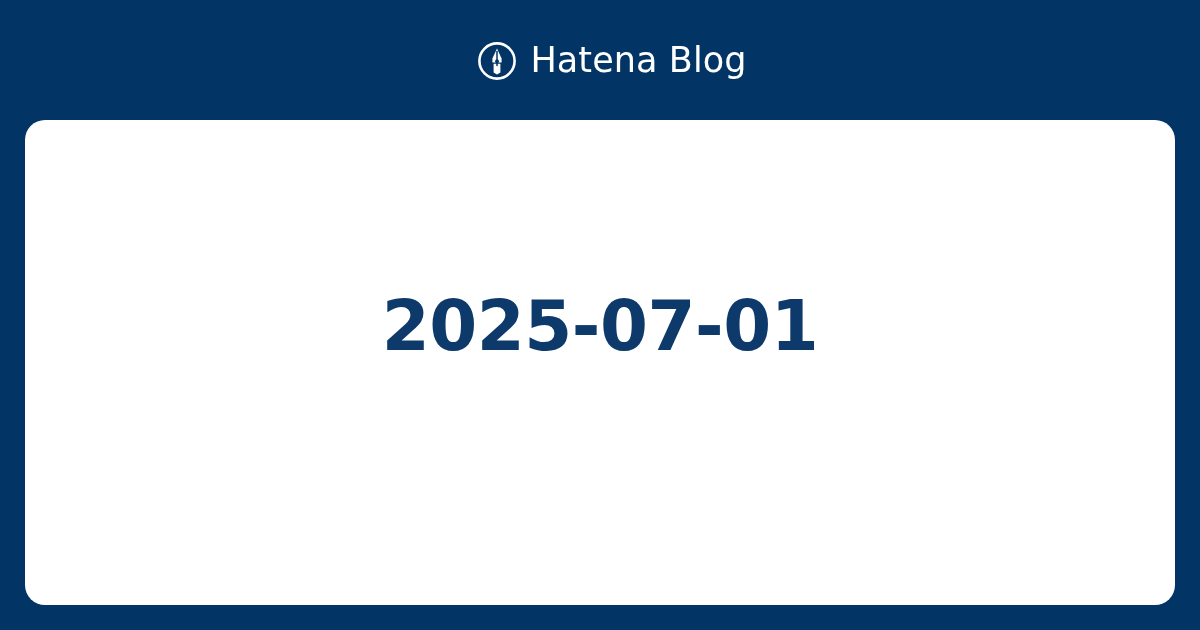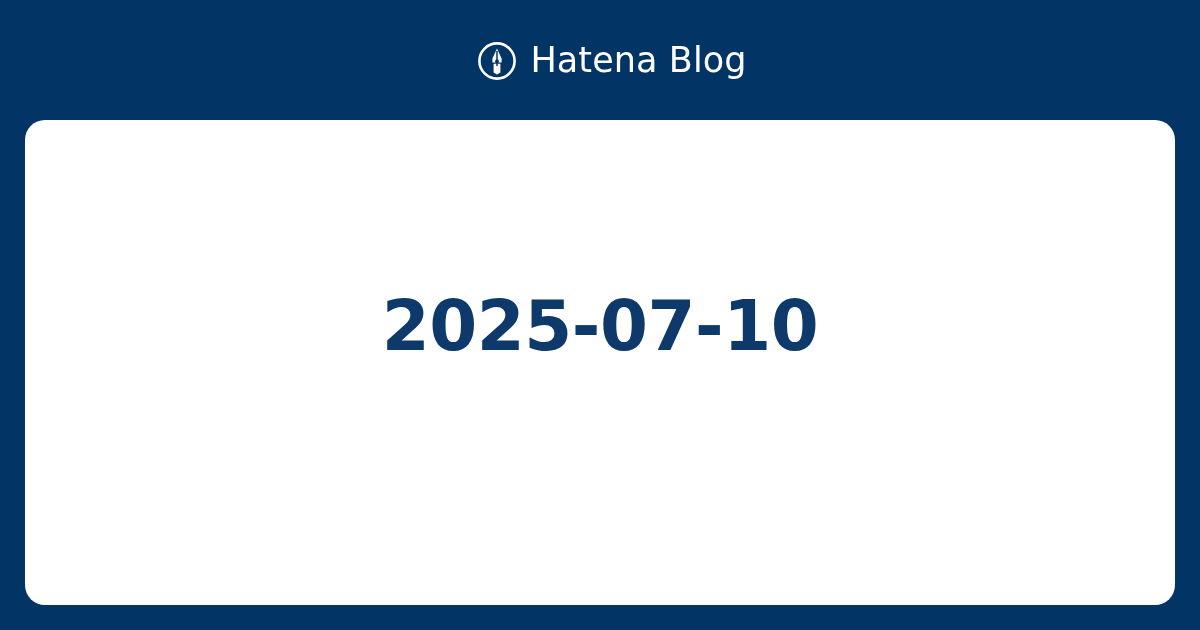--- a/index.html
+++ b/index.html
@@ -112,17 +112,17 @@
         <path d="M20 7.4 L24.6 17.6 L24.6 21.4 L15.4 21.4 L15.4 17.6 Z" fill="#ffffff"></path>
         <path d="M16.6 22.8 L23.4 22.8 L23.4 31.6 L20 33.6 L16.6 31.6 Z" fill="#ffffff"></path>
         <path d="M20 10.6 L20 24.6" stroke="#023566" stroke-width="1.5" stroke-linecap="round"></path>
         <circle cx="20" cy="20.2" r="1.9" fill="#023566"></circle>
       </svg>
     </span>
     <span class="brand-wordmark">Hatena Blog</span>
   </div>
 
   <div class="entry-card">
-    <div class="entry-title">2025-07-10</div>
+    <div class="entry-title">2025-07-01</div>
 
   </div>
 
 </div>
 
 </body></html>

